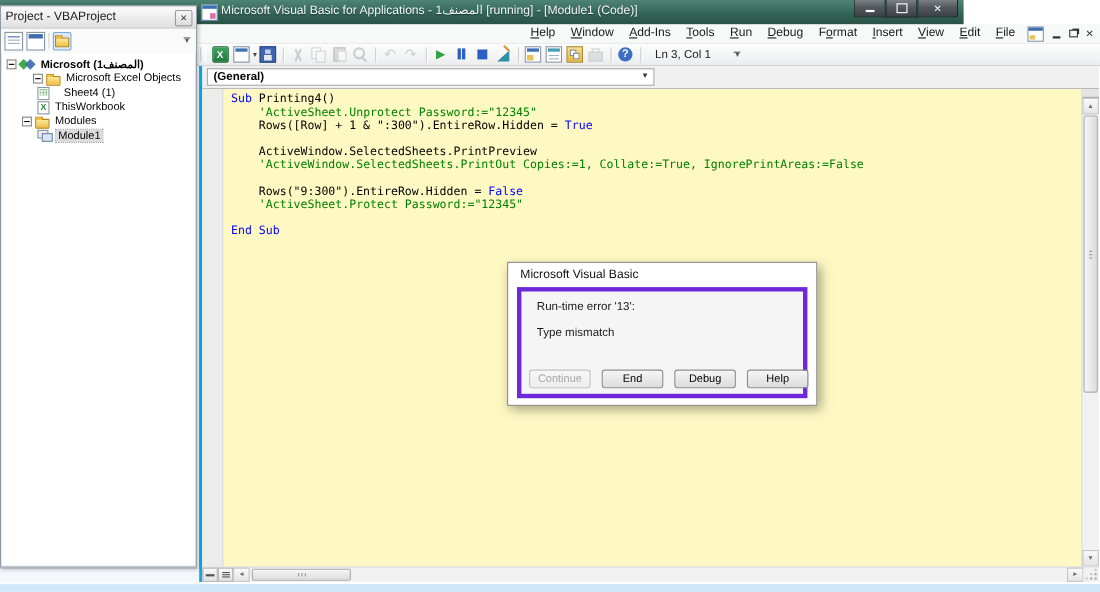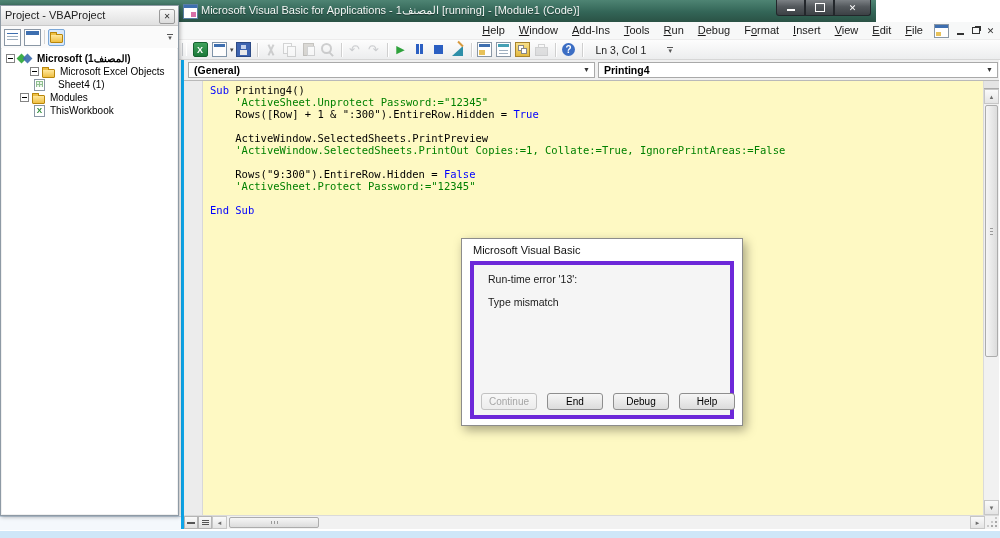--- a/index.html
+++ b/index.html
@@ -168,21 +168,21 @@
   .icn-sheet::before{content:"";position:absolute;left:1px;top:1px;width:7px;height:6px;
     background-image:linear-gradient(#8FBF8F 1px,transparent 1px),linear-gradient(90deg,#8FBF8F 1px,transparent 1px);
     background-size:3px 3px;background-color:#EAF4EA;}
   .icn-workbook{width:11px;height:12px;background:#FFF;border:1px solid #8A97A5;display:flex;align-items:center;justify-content:center;}
   .icn-workbook::before{content:"X";color:#2E8B3A;font-size:8px;font-weight:bold;}
   .icn-module{width:14px;height:11px;}
   .icn-module::before{content:"";position:absolute;width:8px;height:6px;background:#ECECEC;border:1px solid #8A97A5;top:0;left:0;}
   .icn-module::after{content:"";position:absolute;width:8px;height:6px;background:#D9E6F5;border:1px solid #6E86A5;bottom:0;right:0;}
 
   
-  .dialog{position:absolute;left:461px;top:238px;width:282px;height:188px;background:#FFF;
+  .dialog{position:absolute;left:461px;top:238px;width:282px;height:131px;background:#FFF;
     border:1px solid #8C8C8C;box-shadow:3px 4px 10px rgba(0,0,0,.35);z-index:50;box-sizing:border-box;}
   .dlg-title{position:absolute;left:11px;top:5px;font-size:11px;color:#111;}
   .dlg-panel{position:absolute;left:8px;right:8px;top:22px;bottom:6px;background:#F5F5F5;border:4px solid #6d28d9;box-sizing:border-box;}
   .dlg-msg1{position:absolute;left:14px;top:8px;font-size:10.5px;color:#1A1A1A;}
   .dlg-msg2{position:absolute;left:14px;top:31px;font-size:10.5px;color:#1A1A1A;}
   .dlg-buttons{position:absolute;left:7px;bottom:5px;display:flex;gap:10px;}
   .dlg-btn{width:56px;height:17px;font-family:"Liberation Sans",sans-serif;font-size:10px;color:#000;
     background:linear-gradient(#F6F6F6,#DCDCDC);border:1px solid #8E8E8E;border-radius:3px;padding:0;}
   .dlg-btn.disabled{color:#A6A6A6;border-color:#C2C2C2;background:linear-gradient(#F8F8F8,#ECECEC);}
 
@@ -304,24 +304,20 @@
     <span class="pos-status">Ln 3, Col 1</span>
     <div class="overflow-btn"></div>
   </div>
 
   <div class="codewin">
     <div class="combo-row">
       <div class="combo combo-object">
         <span>(General)</span>
         <span class="arrow">▼</span>
       </div>
-      <div class="combo combo-proc">
-        <span>Printing4</span>
-        <span class="arrow">▼</span>
-      </div>
     </div>
     <div class="code-area">
       <div class="margin-strip"></div>
       <div class="code-pre" id="code-pre"><div class="code-line"><span class="seg-kw">Sub</span><span class="seg-txt"> Printing4()</span></div><div class="code-line"><span class="seg-txt">    </span><span class="seg-com">'ActiveSheet.Unprotect Password:="12345"</span></div><div class="code-line"><span class="seg-txt">    Rows([Row] + 1 &amp; ":300").EntireRow.Hidden = </span><span class="seg-kw">True</span></div><div class="code-line">&nbsp;</div><div class="code-line"><span class="seg-txt">    ActiveWindow.SelectedSheets.PrintPreview</span></div><div class="code-line"><span class="seg-txt">    </span><span class="seg-com">'ActiveWindow.SelectedSheets.PrintOut Copies:=1, Collate:=True, IgnorePrintAreas:=False</span></div><div class="code-line">&nbsp;</div><div class="code-line"><span class="seg-txt">    Rows("9:300").EntireRow.Hidden = </span><span class="seg-kw">False</span></div><div class="code-line"><span class="seg-txt">    </span><span class="seg-com">'ActiveSheet.Protect Password:="12345"</span></div><div class="code-line">&nbsp;</div><div class="code-line"><span class="seg-kw">End Sub</span></div></div>
     </div>
     <div class="vscroll">
       <div class="vsplit"></div>
       <div class="sb-btn">▲</div>
       <div class="vthumb"></div>
       <div class="sb-btn down">▼</div>
@@ -367,28 +363,32 @@
         </div>
         <div class="tree-row" style="padding-left: 28px;">
           <span class="expander"></span>
           <span class="icn icn-folder"></span>
           <span class="label">Microsoft Excel Objects</span>
         </div>
         <div class="tree-row" style="padding-left: 32px; gap: 11px;">
           <span class="icn icn-sheet"></span>
           <span class="label">Sheet4 (1)</span>
         </div>
+        <div class="tree-row" style="padding-left: 32px;">
+          <span class="icn icn-workbook"></span>
+          <span class="label">ThisWorkbook</span>
+        </div>
         <div class="tree-row" style="padding-left: 18px;">
           <span class="expander"></span>
           <span class="icn icn-folder"></span>
           <span class="label">Modules</span>
         </div>
-        <div class="tree-row" style="padding-left: 32px;">
-          <span class="icn icn-workbook"></span>
-          <span class="label">ThisWorkbook</span>
+        <div class="tree-row selected" style="padding-left: 32px;">
+          <span class="icn icn-module"></span>
+          <span class="label">Module1</span>
         </div>
       </div>
   </div>
 
   <div class="bottom-left"></div>
   <div class="bottom-bar"></div>
 
   <div class="dialog">
     <div class="dlg-title">Microsoft Visual Basic</div>
     <div class="dlg-panel">

